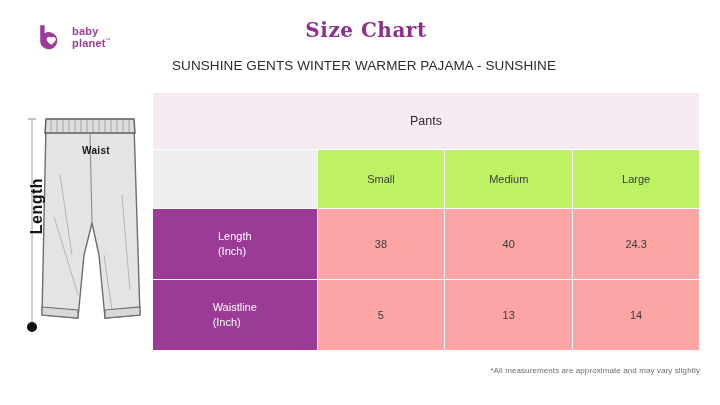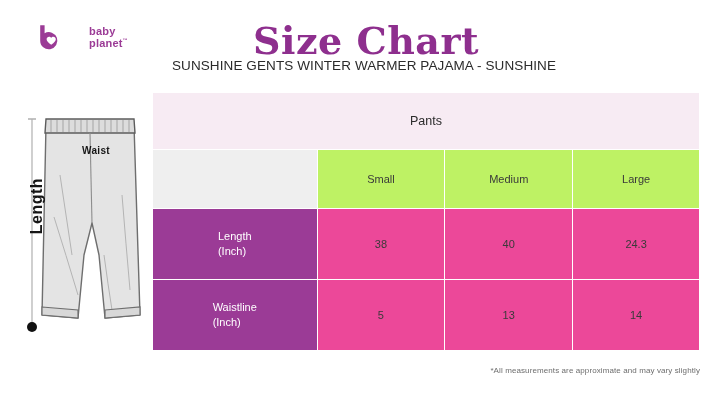--- a/index.html
+++ b/index.html
@@ -15,42 +15,42 @@
 
   .page { position: relative; width: 720px; height: 405px; }
 
   
   .logo {
     position: absolute;
     left: 38px;
     top: 24px;
     display: flex;
     align-items: center;
-    gap: 24px;
+    gap: 7px;
   }
   .logo-mark { width: 27px; height: 28px; display: block; }
   .logo-text {
     display: flex;
     flex-direction: column;
     line-height: 1.05;
     font-weight: bold;
     font-size: 11px;
     color: #9B3B96;
     letter-spacing: .2px;
   }
   .logo-text .tm { font-size: 5px; vertical-align: super; font-weight: bold; }
 
   
   .title {
     position: absolute;
     left: 12px; right: 0; top: 18px;
     text-align: center;
     font-family: "DejaVu Serif", serif;
     font-weight: bold;
-    font-size: 38px;
+    font-size: 20px;
     color: #8E2F8E;
     letter-spacing: .5px;
   }
   .subtitle {
     position: absolute;
     left: 8px; right: 0; top: 58px;
     text-align: center;
     font-size: 13.5px;
     color: #2b2b2b;
     letter-spacing: .1px;
@@ -124,21 +124,21 @@
   .col-head.blank { background: #EFEFEF; }
 
   .label-cell {
     background: #9B3B96;
     height: 70px;
     color: #ffffff;
     font-size: 11px;
     line-height: 1.35;
   }
   .value-cell {
-    background: #ec4899;
+    background: #fca5a5;
     height: 70px;
     font-size: 11px;
     color: #3a3a3a;
   }
 
   .footnote {
     position: absolute;
     right: 20px;
     top: 366px;
     font-size: 8px;

